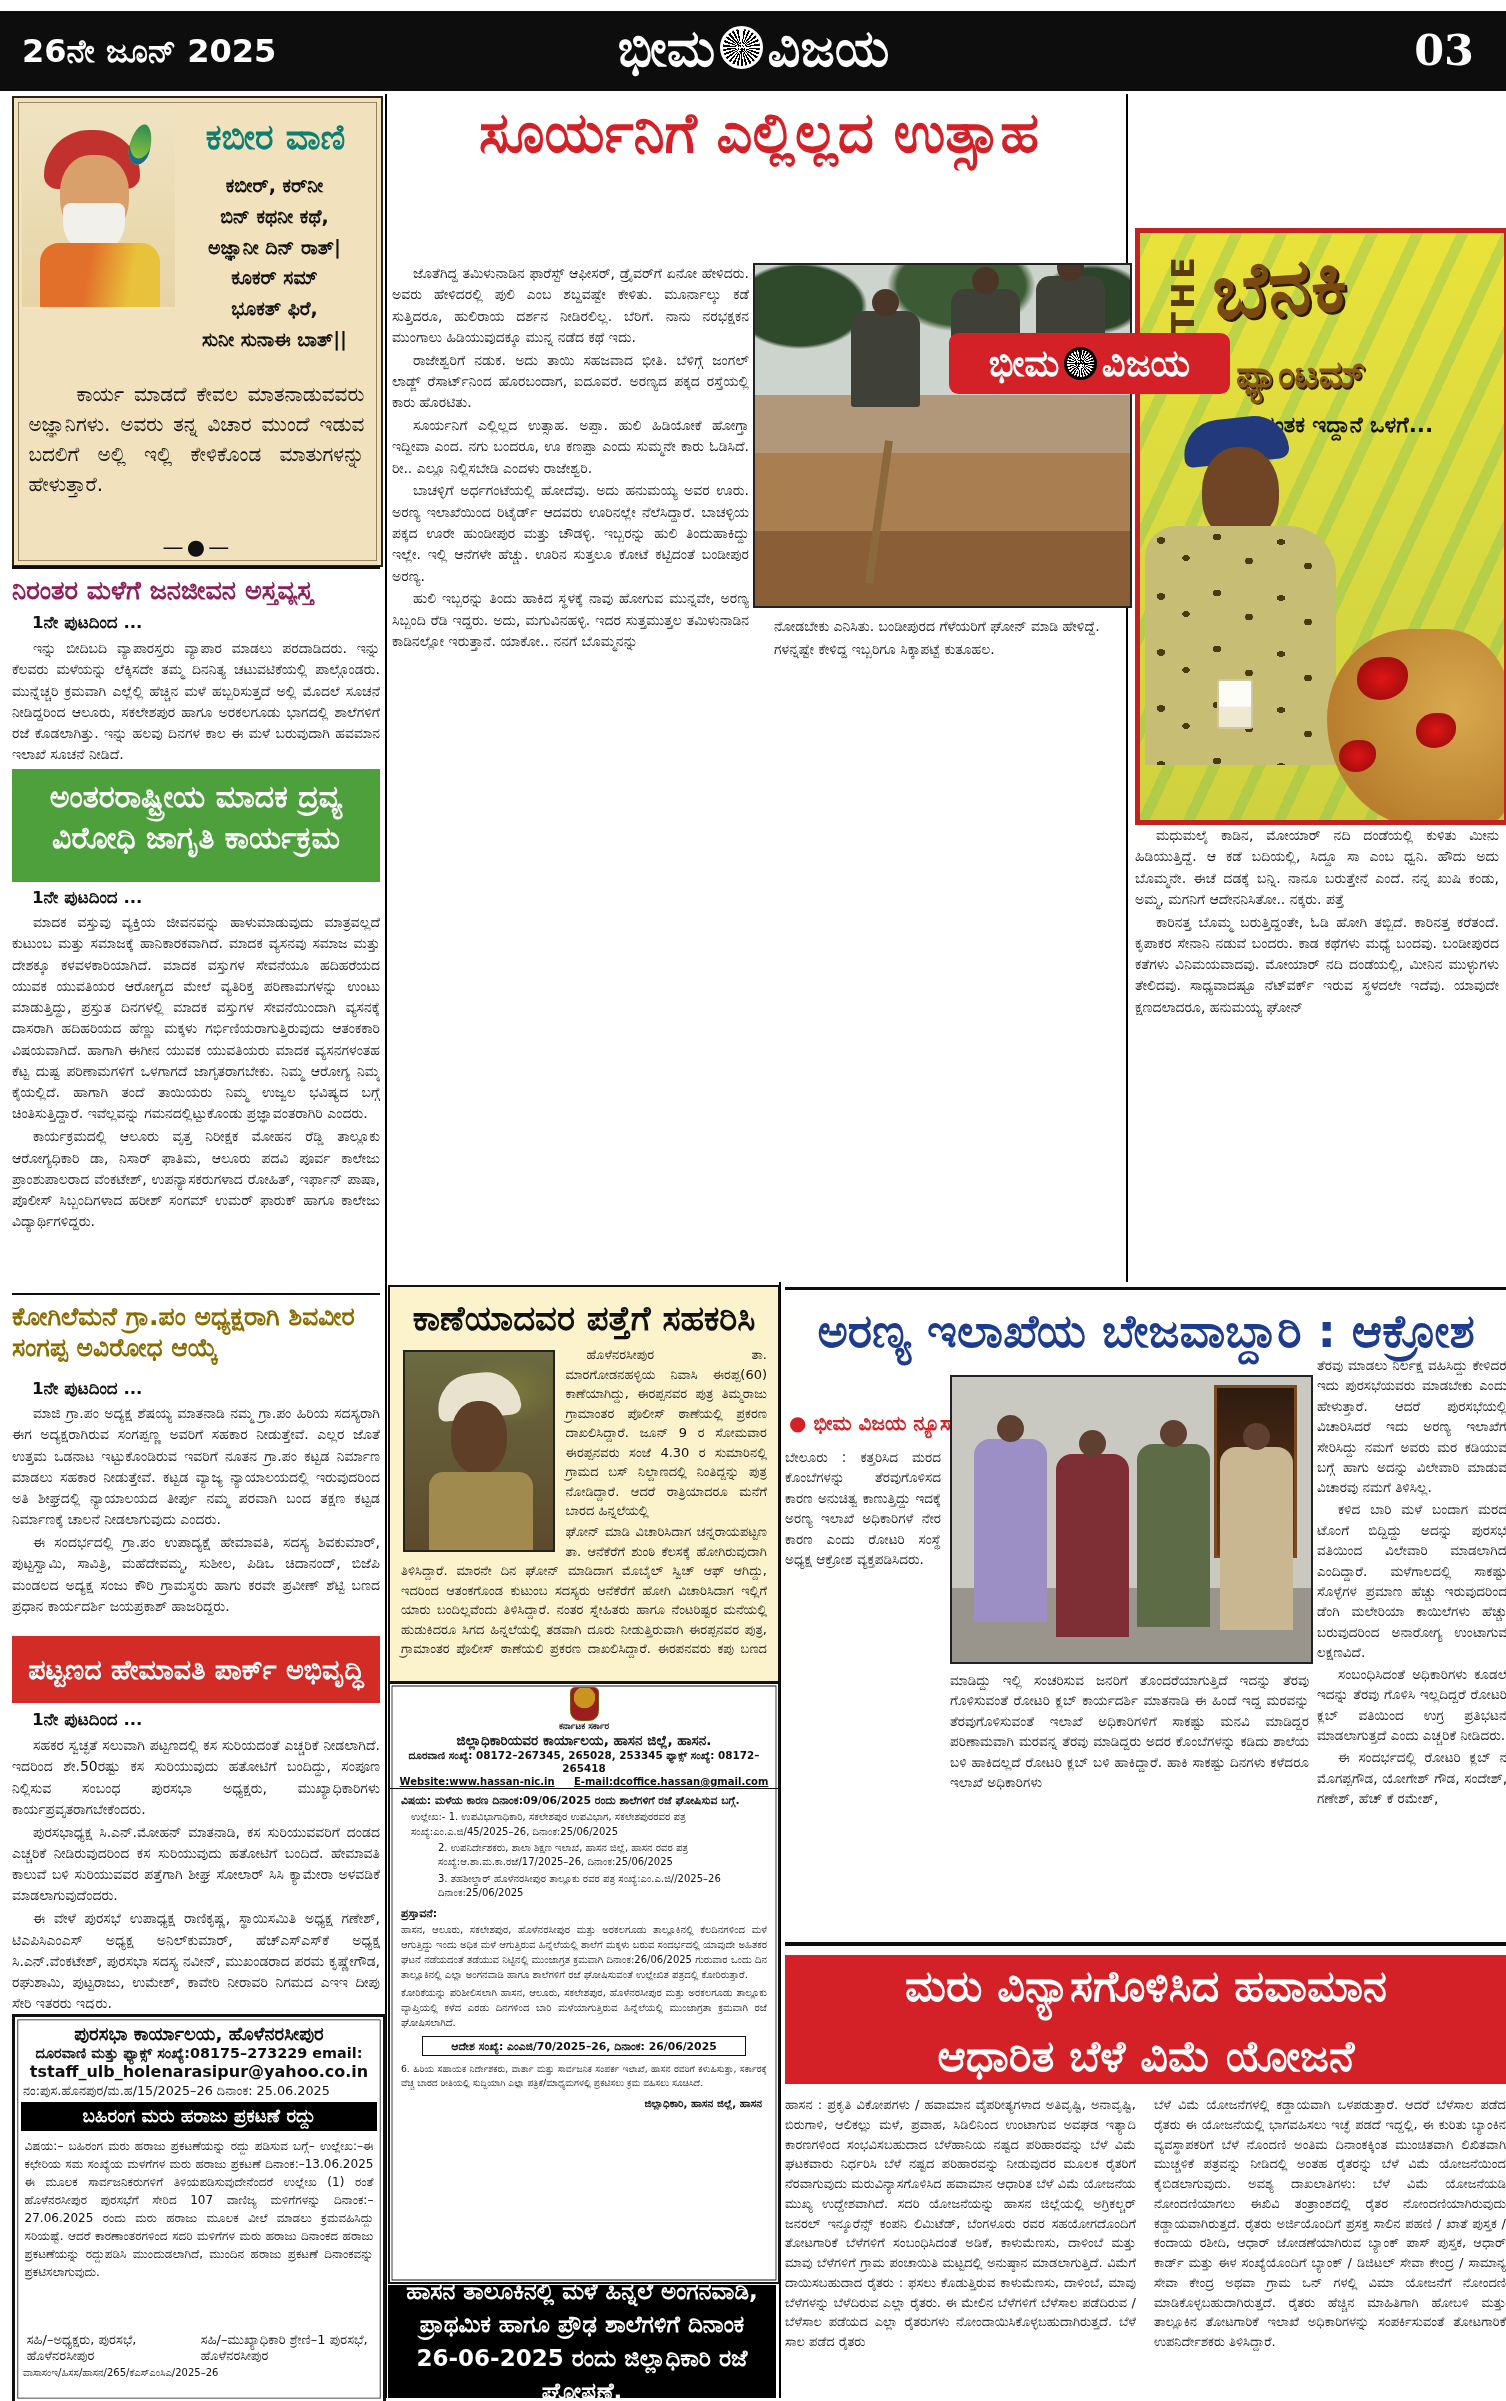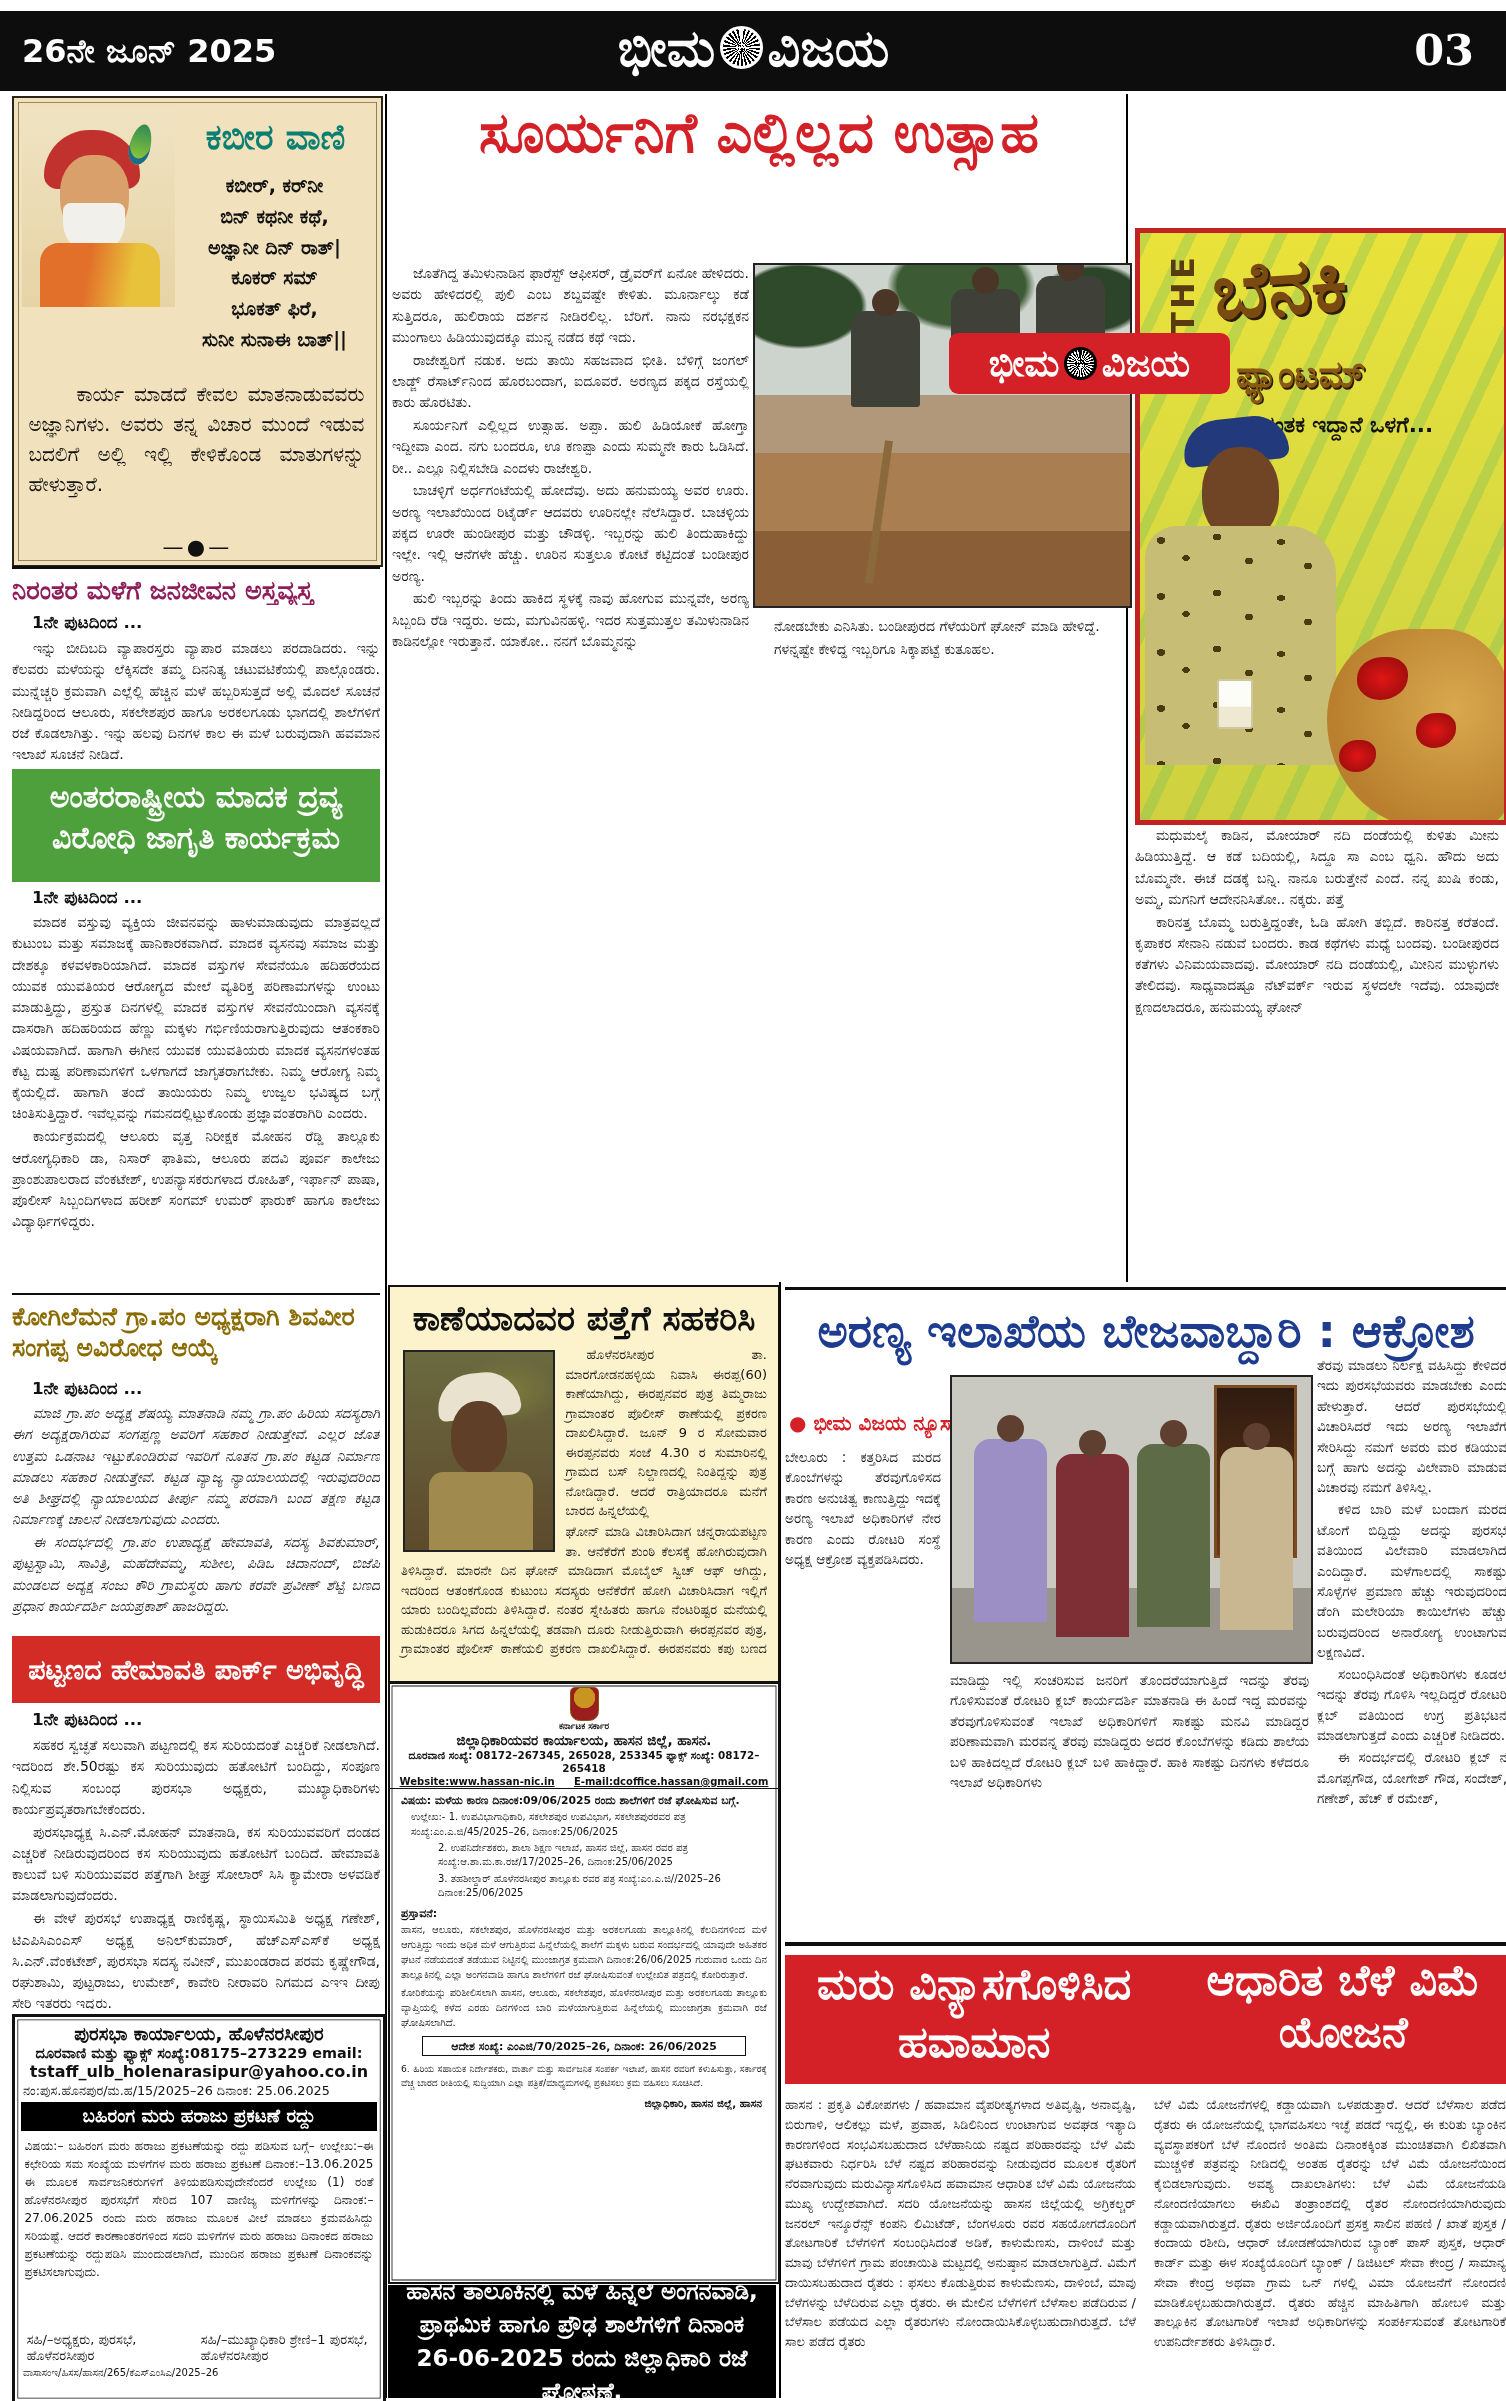--- a/index.html
+++ b/index.html
@@ -73,21 +73,21 @@
   
   #dcdoc{left:388px;top:1682px;width:388px;height:598px;background:#fff;border:2.4px solid #111;box-shadow:inset 0 0 0 1.6px #fff,inset 0 0 0 2.4px #111;}
   .emblem{width:27px;height:32px;margin:3.2px auto 0;background:radial-gradient(circle at 50% 30%,#c9941f 0 40%,#9c1d1d 42%);border-radius:4.8px 4.8px 9.6px 9.6px;border:0.8px solid #7a5a10;}
   
   #fphoto{left:950px;top:1375px;width:359px;height:285px;border:2.4px solid #222;
       background:linear-gradient(#c9c9c2 0 74%,#9a958c 74%);}
   .fdoor{position:absolute;right:14.4px;top:8px;width:77px;height:167px;background:linear-gradient(#2e1b10,#6b3a1a);border:3.2px solid #7a4a20;}
   .fman{position:absolute;width:73px;height:183px;border-radius:16px 16px 0 0;}
   .fmh{position:absolute;left:23px;top:-24px;width:27px;height:27px;border-radius:50%;background:#5f4030;}
   
-  #insbanner{left:785px;top:1955px;width:722px;height:129px;background:#d42127;color:#fff;display:flex;justify-content:center;gap:16px;}
+  #insbanner{left:785px;top:1955px;width:722px;height:129px;background:#d42127;color:#fff;display:flex;flex-direction:column;justify-content:center;gap:16px;}
   #stripbox{left:388px;top:2285px;width:388px;height:113px;background:#000;color:#fff;display:flex;align-items:center;}
 </style>
 </head>
 <body>
 
 <div id="page">
 
   <div id="hdrbar" class="abs">
     <div class="abs b" style="left:22px;top:21px;font-size:32px;">26ನೇ ಜೂನ್ 2025</div>
     <div class="abs ctr" style="left:0;right:0;top:8px;font-size:51px;font-weight:bold;">
@@ -134,21 +134,21 @@
   </div>
   <div class="abs b" style="left:32px;top:887px;width:343px;font-size:16.7px;">1ನೇ ಪುಟದಿಂದ ...</div>
   <div class="abs just clip body-txt" style="left:12px;top:912px;width:368px;height:376px;">
     <p class="p">ಮಾದಕ ವಸ್ತುವು ವ್ಯಕ್ತಿಯ ಜೀವನವನ್ನು ಹಾಳುಮಾಡುವುದು ಮಾತ್ರವಲ್ಲದೆ ಕುಟುಂಬ ಮತ್ತು ಸಮಾಜಕ್ಕೆ ಹಾನಿಕಾರಕವಾಗಿದೆ. ಮಾದಕ ವ್ಯಸನವು ಸಮಾಜ ಮತ್ತು ದೇಶಕ್ಕೂ ಕಳವಳಕಾರಿಯಾಗಿದೆ. ಮಾದಕ ವಸ್ತುಗಳ ಸೇವನೆಯೂ ಹದಿಹರೆಯದ ಯುವಕ ಯುವತಿಯರ ಆರೋಗ್ಯದ ಮೇಲೆ ವ್ಯತಿರಿಕ್ತ ಪರಿಣಾಮಗಳನ್ನು ಉಂಟು ಮಾಡುತ್ತಿದ್ದು, ಪ್ರಸ್ತುತ ದಿನಗಳಲ್ಲಿ ಮಾದಕ ವಸ್ತುಗಳ ಸೇವನೆಯಿಂದಾಗಿ ವ್ಯಸನಕ್ಕೆ ದಾಸರಾಗಿ ಹದಿಹರಿಯದ ಹೆಣ್ಣು ಮಕ್ಕಳು ಗರ್ಭಿಣಿಯರಾಗುತ್ತಿರುವುದು ಆತಂಕಕಾರಿ ವಿಷಯವಾಗಿದೆ. ಹಾಗಾಗಿ ಈಗೀನ ಯುವಕ ಯುವತಿಯರು ಮಾದಕ ವ್ಯಸನಗಳಂತಹ ಕೆಟ್ಟ ದುಷ್ಟ ಪರಿಣಾಮಗಳಿಗೆ ಒಳಗಾಗದೆ ಜಾಗೃತರಾಗಬೇಕು. ನಿಮ್ಮ ಆರೋಗ್ಯ ನಿಮ್ಮ ಕೈಯಲ್ಲಿದೆ. ಹಾಗಾಗಿ ತಂದೆ ತಾಯಿಯರು ನಿಮ್ಮ ಉಜ್ವಲ ಭವಿಷ್ಯದ ಬಗ್ಗೆ ಚಿಂತಿಸುತ್ತಿದ್ದಾರೆ. ಇವೆಲ್ಲವನ್ನು ಗಮನದಲ್ಲಿಟ್ಟುಕೊಂಡು ಪ್ರಜ್ಞಾವಂತರಾಗಿರಿ ಎಂದರು.</p>
     <p class="p">ಕಾರ್ಯಕ್ರಮದಲ್ಲಿ ಆಲೂರು ವೃತ್ತ ನಿರೀಕ್ಷಕ ಮೋಹನ ರೆಡ್ಡಿ ತಾಲ್ಲೂಕು ಆರೋಗ್ಯಧಿಕಾರಿ ಡಾ, ನಿಸಾರ್ ಫಾತಿಮ, ಆಲೂರು ಪದವಿ ಪೂರ್ವ ಕಾಲೇಜು ಪ್ರಾಂಶುಪಾಲರಾದ ವೆಂಕಟೇಶ್, ಉಪನ್ಯಾಸಕರುಗಳಾದ ರೋಹಿತ್, ಇರ್ಫಾನ್ ಪಾಷಾ, ಪೊಲೀಸ್ ಸಿಬ್ಬಂದಿಗಳಾದ ಹರೀಶ್ ಸಂಗಮ್ ಉಮರ್ ಫಾರುಕ್ ಹಾಗೂ ಕಾಲೇಜು ವಿದ್ಯಾರ್ಥಿಗಳಿದ್ದರು.</p>
   </div>
 
   <div class="abs rule" style="left:12px;top:1293px;width:368px;height:2.4px;"></div>
   <div class="abs clip b" style="left:12px;top:1301px;width:368px;height:72px;font-size:25px;color:#8a6b00;line-height:1.25;">ಕೋಗಿಲೆಮನೆ ಗ್ರಾ.ಪಂ ಅಧ್ಯಕ್ಷರಾಗಿ ಶಿವವೀರ ಸಂಗಪ್ಪ ಅವಿರೋಧ ಆಯ್ಕೆ</div>
   <div class="abs b" style="left:32px;top:1378px;width:343px;font-size:16.7px;">1ನೇ ಪುಟದಿಂದ ...</div>
-  <div class="abs just clip body-txt" style="left:12px;top:1403px;width:368px;height:228px;font-style:italic;">
+  <div class="abs just clip body-txt" style="left:12px;top:1403px;width:368px;height:228px;">
     <p class="p">ಮಾಜಿ ಗ್ರಾ.ಪಂ ಅದ್ಯಕ್ಷ ಶೆಷಯ್ಯ ಮಾತನಾಡಿ ನಮ್ಮ ಗ್ರಾ.ಪಂ ಹಿರಿಯ ಸದಸ್ಯರಾಗಿ ಈಗ ಅದ್ಯಕ್ಷರಾಗಿರುವ ಸಂಗಪ್ಪಣ್ಣ ಅವರಿಗೆ ಸಹಕಾರ ನೀಡುತ್ತೇವೆ. ಎಲ್ಲರ ಜೊತೆ ಉತ್ತಮ ಒಡನಾಟ ಇಟ್ಟುಕೊಂಡಿರುವ ಇವರಿಗೆ ನೂತನ ಗ್ರಾ.ಪಂ ಕಟ್ಟಡ ನಿರ್ಮಾಣ ಮಾಡಲು ಸಹಕಾರ ನೀಡುತ್ತೇವೆ. ಕಟ್ಟಡ ವ್ಯಾಜ್ಯ ನ್ಯಾಯಾಲಯದಲ್ಲಿ ಇರುವುದರಿಂದ ಅತಿ ಶೀಘ್ರದಲ್ಲಿ ನ್ಯಾಯಾಲಯದ ತೀರ್ಪು ನಮ್ಮ ಪರವಾಗಿ ಬಂದ ತಕ್ಷಣ ಕಟ್ಟಡ ನಿರ್ಮಾಣಕ್ಕೆ ಚಾಲನೆ ನೀಡಲಾಗುವುದು ಎಂದರು.</p>
     <p class="p">ಈ ಸಂದರ್ಭದಲ್ಲಿ ಗ್ರಾ.ಪಂ ಉಪಾದ್ಯಕ್ಷೆ ಹೇಮಾವತಿ, ಸದಸ್ಯ ಶಿವಕುಮಾರ್, ಪುಟ್ಟಸ್ವಾಮಿ, ಸಾವಿತ್ರಿ, ಮಹೆದೇವಮ್ಮ, ಸುಶೀಲ, ಪಿಡಿಒ ಚಿದಾನಂದ್, ಬಿಜೆಪಿ ಮಂಡಲದ ಅದ್ಯಕ್ಷ ಸಂಜು ಕೌರಿ ಗ್ರಾಮಸ್ಥರು ಹಾಗು ಕರವೇ ಪ್ರವೀಣ್ ಶೆಟ್ಟಿ ಬಣದ ಪ್ರಧಾನ ಕಾರ್ಯದರ್ಶಿ ಜಯಪ್ರಕಾಶ್ ಹಾಜರಿದ್ದರು.</p>
   </div>
 
   <div id="parkbox" class="abs ctr clip">
     <div class="b" style="font-size:27px;line-height:67px;">ಪಟ್ಟಣದ ಹೇಮಾವತಿ ಪಾರ್ಕ್ ಅಭಿವೃದ್ಧಿ</div>
   </div>
   <div class="abs b" style="left:32px;top:1709px;width:343px;font-size:16.7px;">1ನೇ ಪುಟದಿಂದ ...</div>
   <div class="abs just clip body-txt" style="left:12px;top:1735px;width:368px;height:274px;">
     <p class="p">ಸಹಕರ ಸ್ವಚ್ಛತೆ ಸಲುವಾಗಿ ಪಟ್ಟಣದಲ್ಲಿ ಕಸ ಸುರಿಯದಂತೆ ಎಚ್ಚರಿಕೆ ನೀಡಲಾಗಿದೆ. ಇದರಿಂದ ಶೇ.50ರಷ್ಟು ಕಸ ಸುರಿಯುವುದು ಹತೋಟಿಗೆ ಬಂದಿದ್ದು, ಸಂಪೂಣ ನಿಲ್ಲಿಸುವ ಸಂಬಂಧ ಪುರಸಭಾ ಅಧ್ಯಕ್ಷರು, ಮುಖ್ಯಾಧಿಕಾರಿಗಳು ಕಾರ್ಯಪ್ರವೃತರಾಗಬೇಕೆಂದರು.</p>

